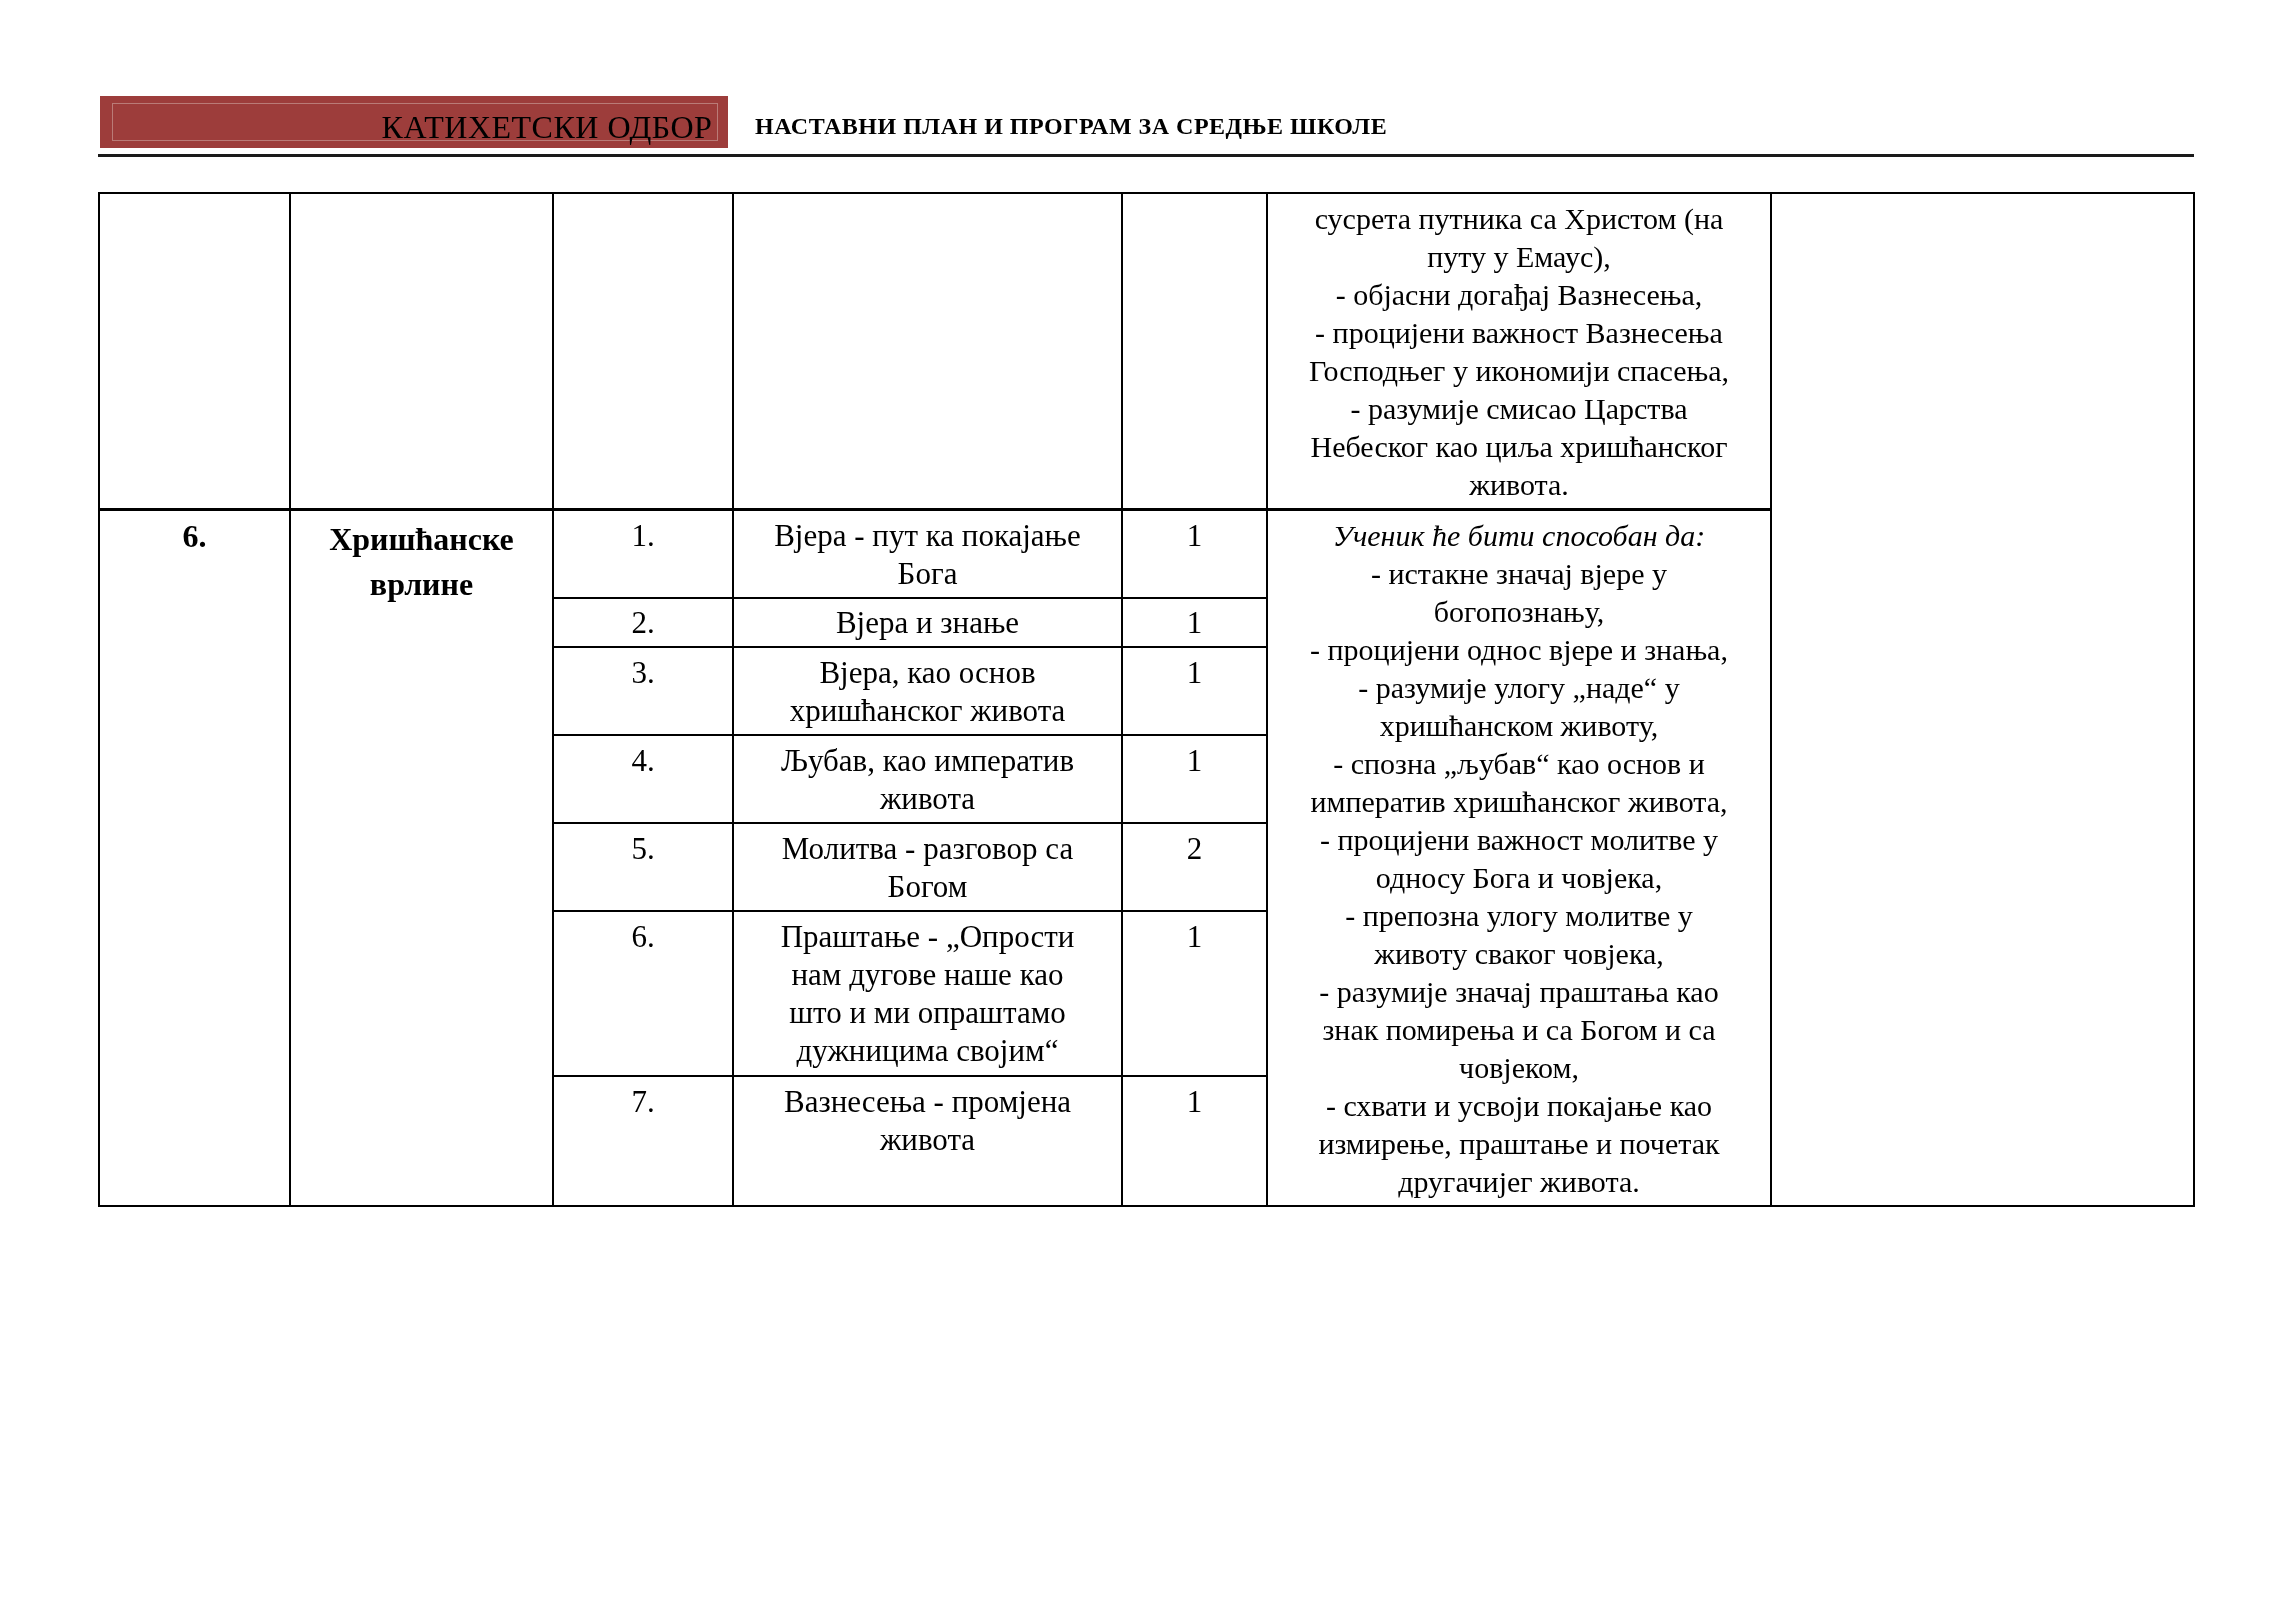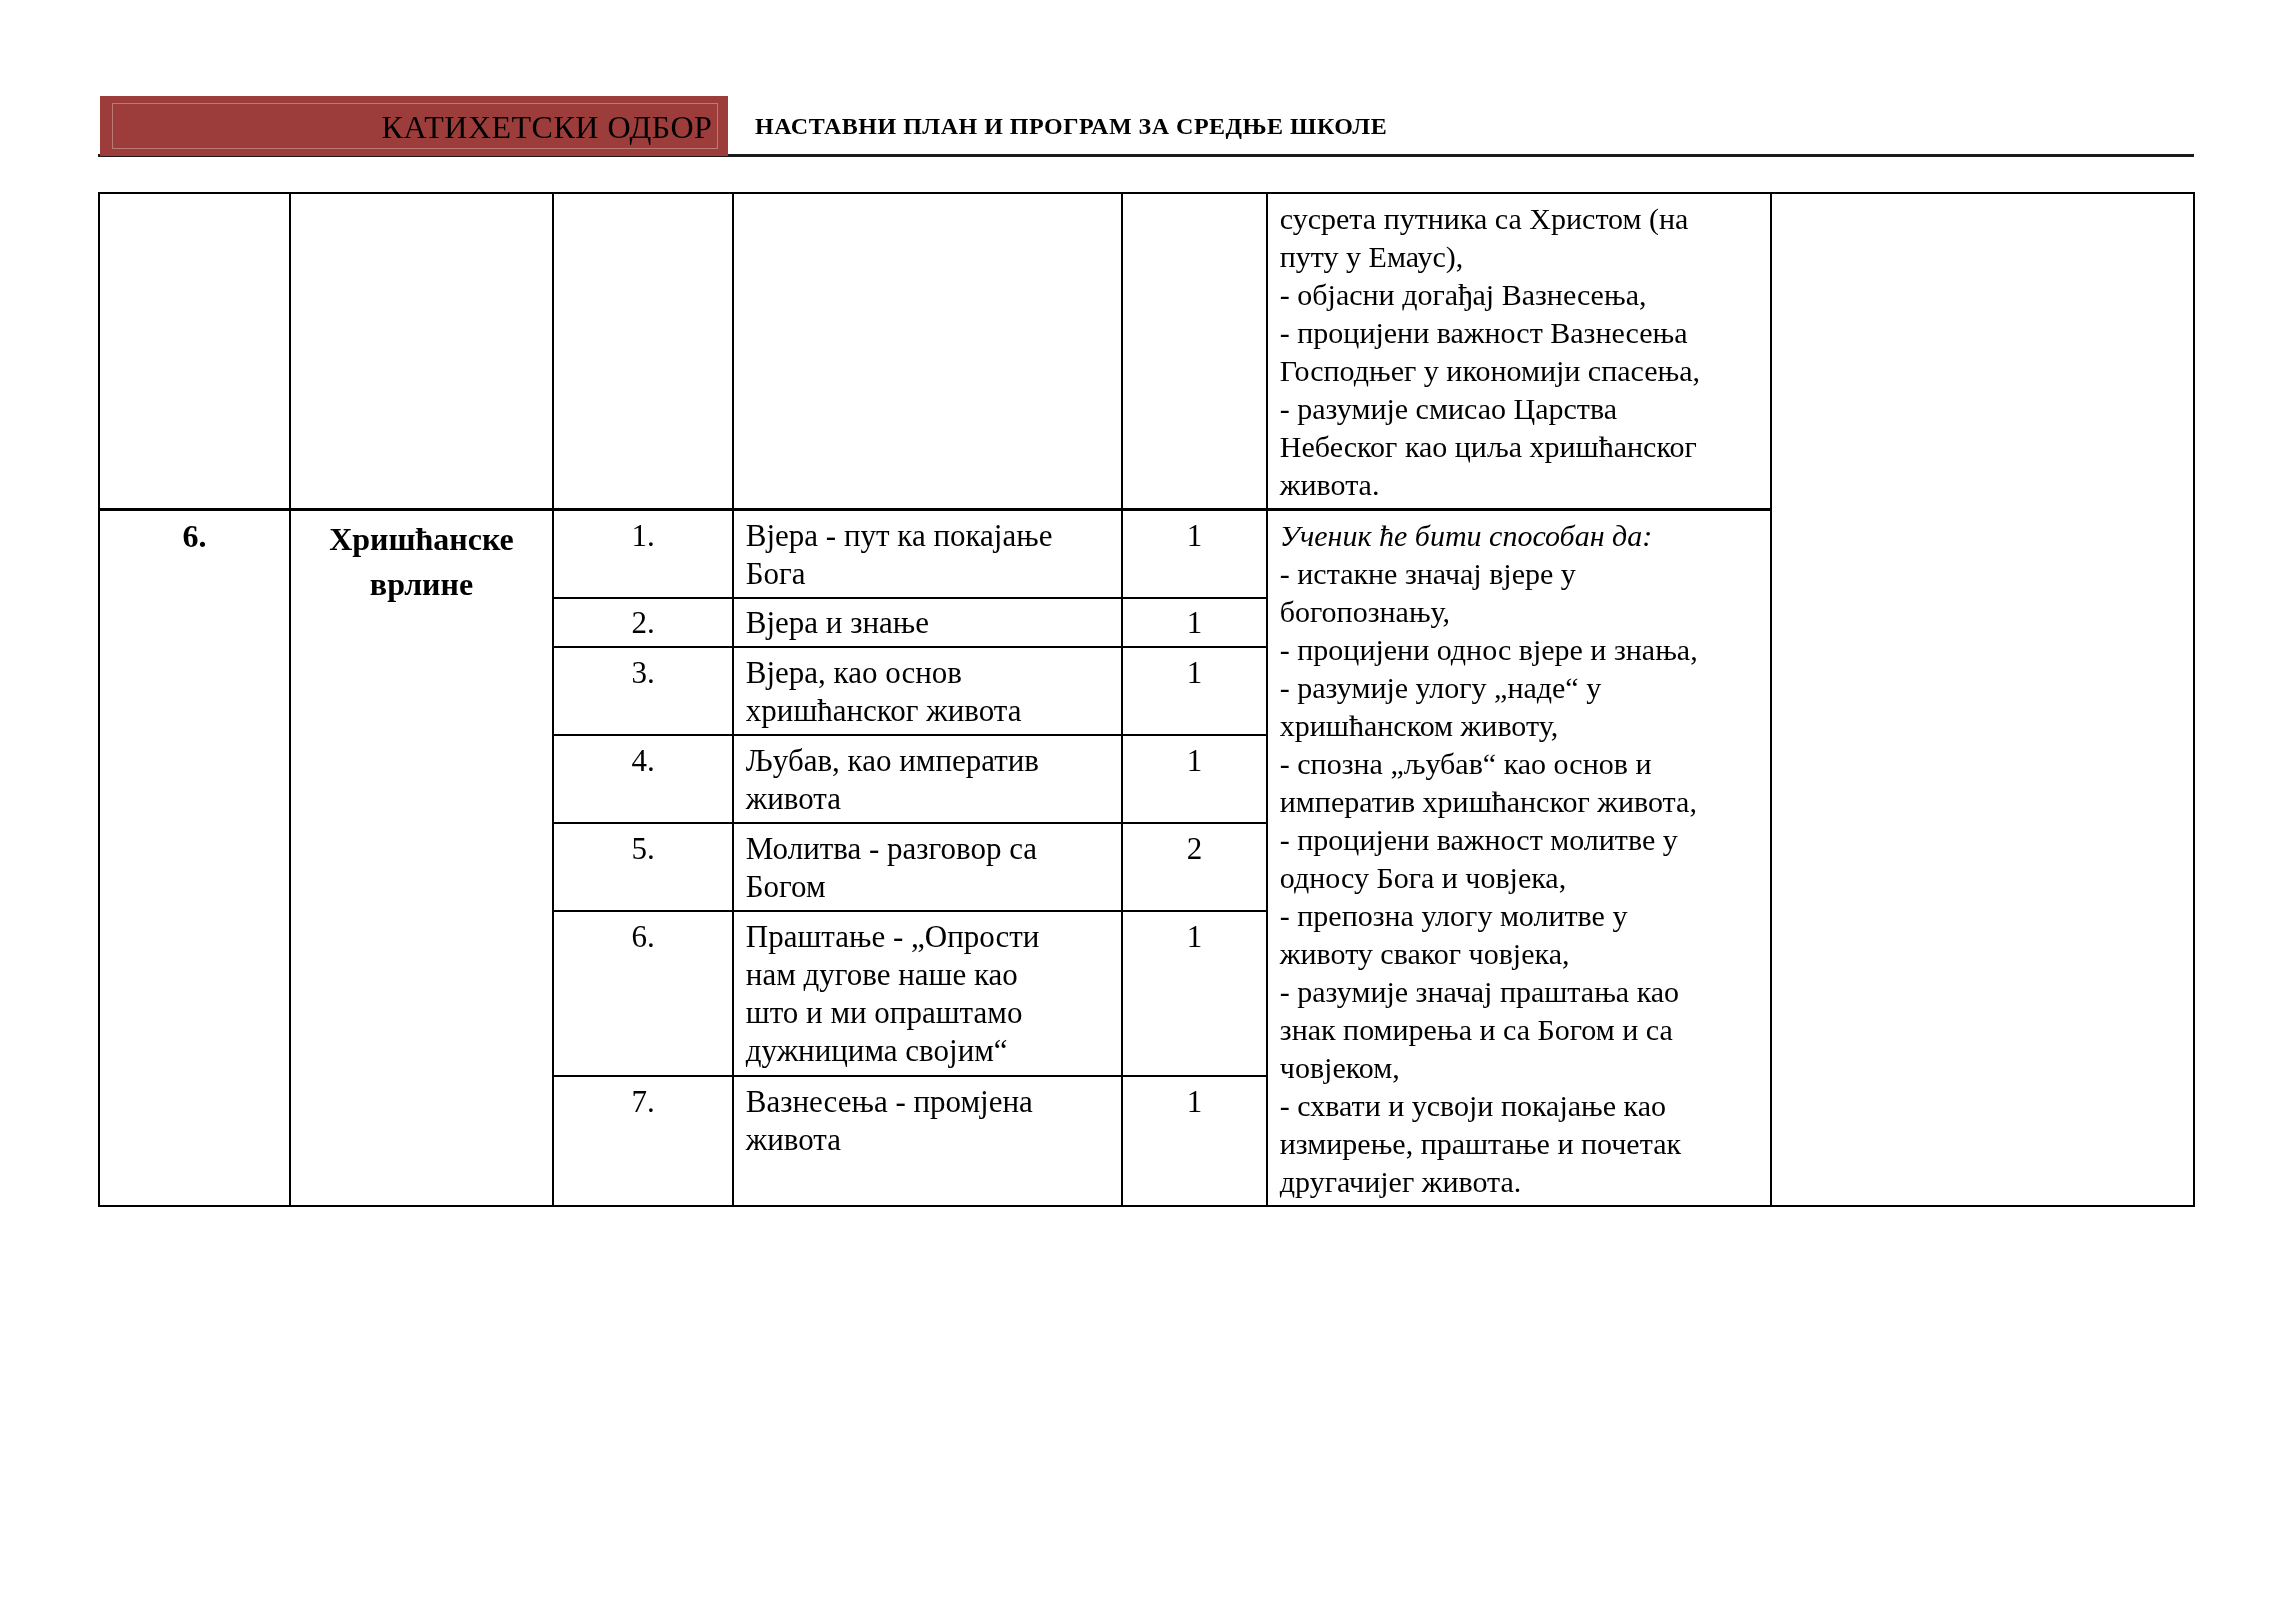--- a/index.html
+++ b/index.html
@@ -25,21 +25,21 @@
     top: 154px;
     width: 2096px;
     height: 2.9px;
     background: #1a1a1a;
   }
   .badge {
     position: absolute;
     left: 100px;
     top: 96px;
     width: 628px;
-    height: 60px;
+    height: 52px;
     background: #9d3d3b;
     z-index: 2;
   }
   .badge-inner {
     position: absolute;
     left: 11.8px;
     top: 6.9px;
     right: 9.8px;
     bottom: 6.9px;
     border: 1px solid rgba(221, 199, 194, 0.45);
@@ -77,20 +77,21 @@
     table-layout: fixed;
     font-size: 31px;
     line-height: 38px;
   }
   table.plan td {
     border: 2px solid #000000;
     vertical-align: top;
     padding: 5.9px 11.8px 3.9px 11.8px;
     overflow: hidden;
     word-wrap: break-word;
+    text-align: center;
   }
   table.plan {
     border: 2.9px solid #000000;
   }
   tr.lesson-first td {
     border-top: 3.9px solid #000000;
   }
   td.cell-ordinal {
     text-align: center;
     vertical-align: middle;

